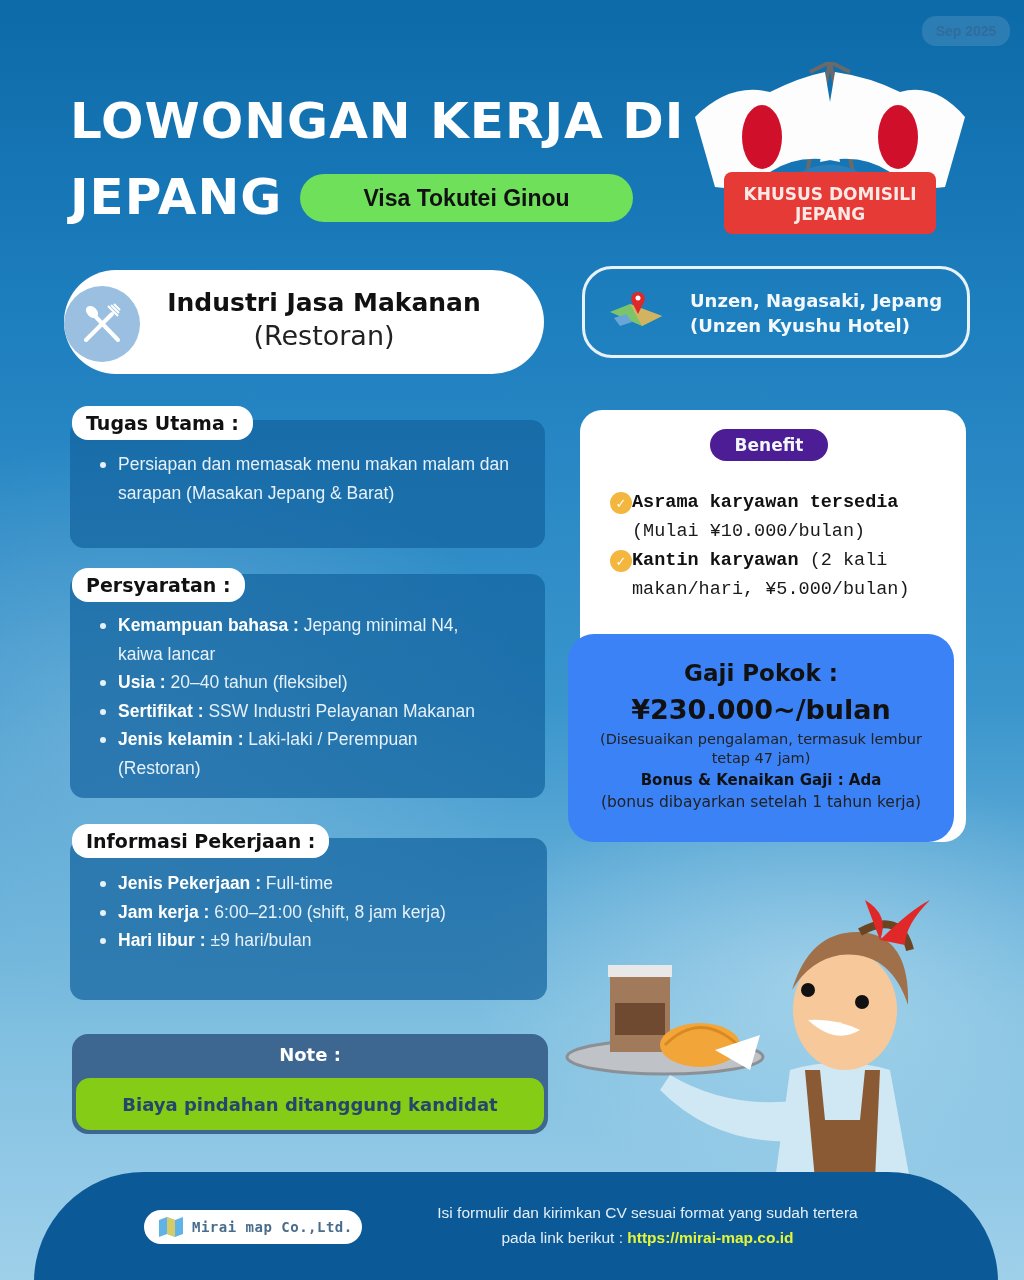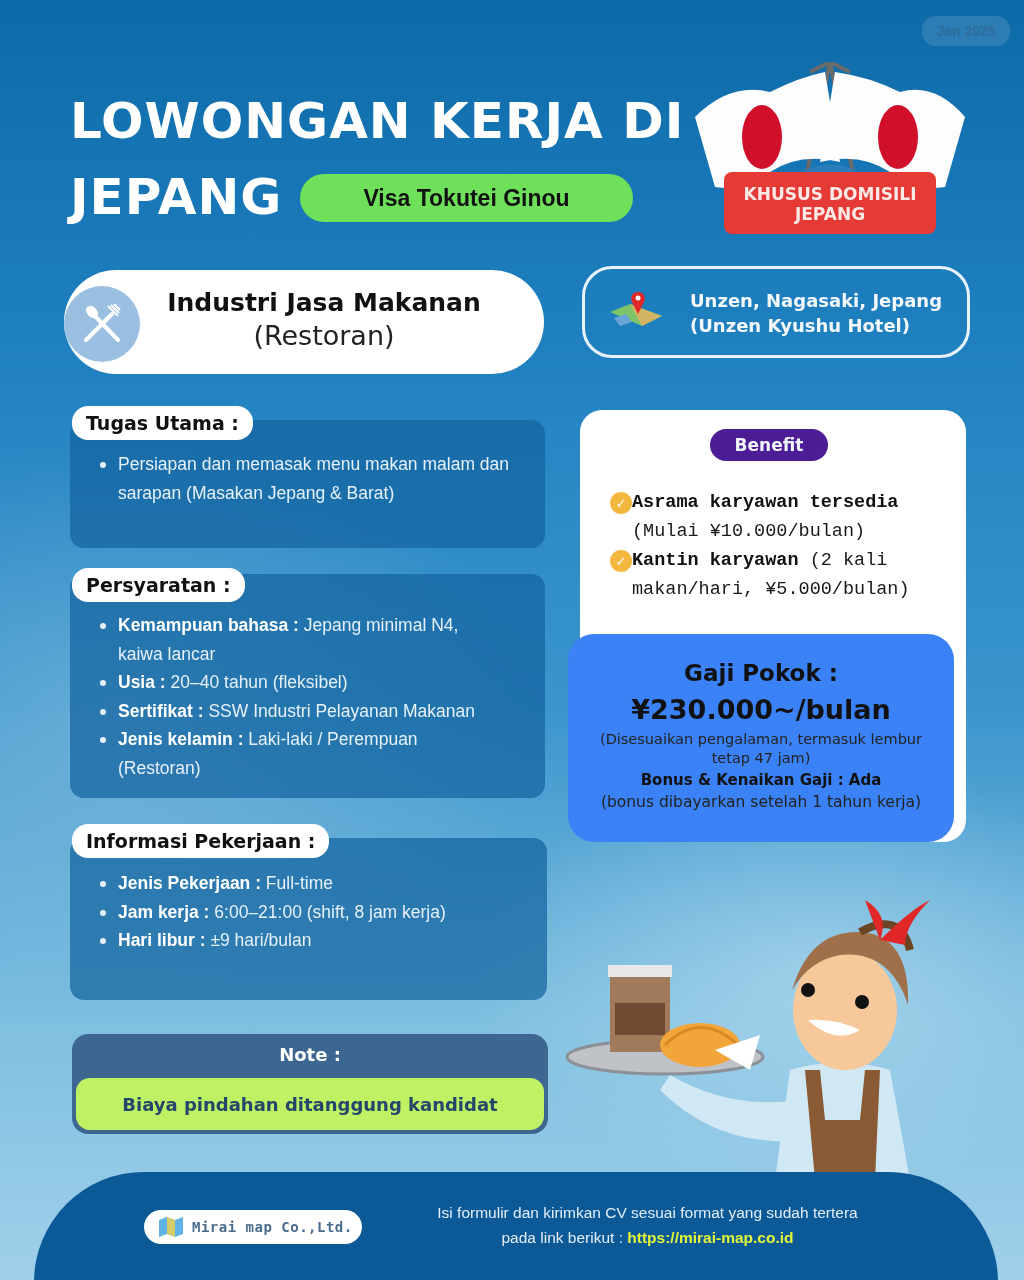--- a/index.html
+++ b/index.html
@@ -116,21 +116,21 @@
     left: 72px; top: 1034px; width: 476px; height: 100px;
     background: #3d6791; border-radius: 16px;
   }
   .note-title {
     left: 72px; top: 1044px; width: 476px; text-align: center;
     color: #ffffff; font-weight: 700; font-size: 18px;
     font-family: "DejaVu Sans", sans-serif;
   }
   .note-inner {
     left: 76px; top: 1078px; width: 468px; height: 52px;
-    background: #bef264; border-radius: 14px;
+    background: #84cc16; border-radius: 14px;
     display: flex; align-items: center; justify-content: center;
     color: #25466a; font-weight: 700; font-size: 18px;
     font-family: "DejaVu Sans", sans-serif;
   }
 
   
   .benefit-card {
     left: 580px; top: 410px; width: 386px; height: 432px;
     background: #ffffff; border-radius: 22px;
   }
@@ -189,21 +189,21 @@
   }
   .footer-line2 {
     left: 380px; top: 1229px; width: 535px; text-align: center;
     color: #e4eef7; font-size: 15.5px;
   }
   .footer-link { color: #e4f538; font-weight: 700; }
 </style>
 </head>
 <body>
 
-<div class="abs date-badge">Jan 2025</div>
+<div class="abs date-badge">Sep 2025</div>
 
 <div class="abs title-line title-1">LOWONGAN  KERJA DI</div>
 <div class="abs title-line title-2">JEPANG</div>
 <div class="abs visa-pill">Visa Tokutei Ginou</div>
 
 <svg class="abs flags" viewBox="0 0 280 180">
   <path d="M120 10 L140 0 L165 120" stroke="#6a6a6a" stroke-width="4" fill="none"></path>
   <path d="M160 10 L140 0 L115 120" stroke="#6a6a6a" stroke-width="4" fill="none"></path>
   <path d="M5 55 Q40 20 80 30 Q110 15 135 10 L150 100 Q110 90 80 110 Q60 130 25 125 Z" fill="#fdfdfd"></path>
   <path d="M145 10 Q180 15 210 30 Q245 20 275 55 L255 125 Q220 130 200 110 Q170 90 130 100 Z" fill="#fdfdfd"></path>

